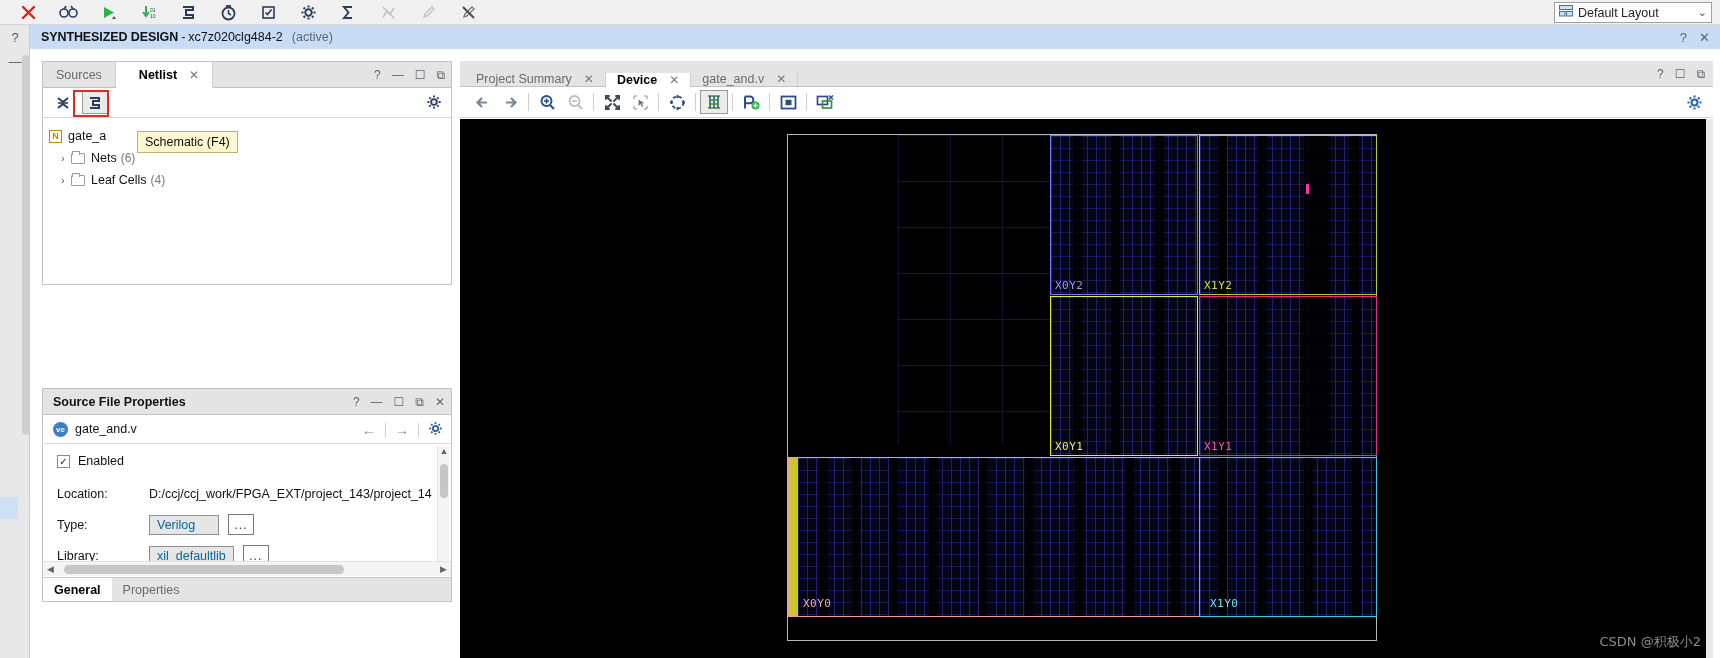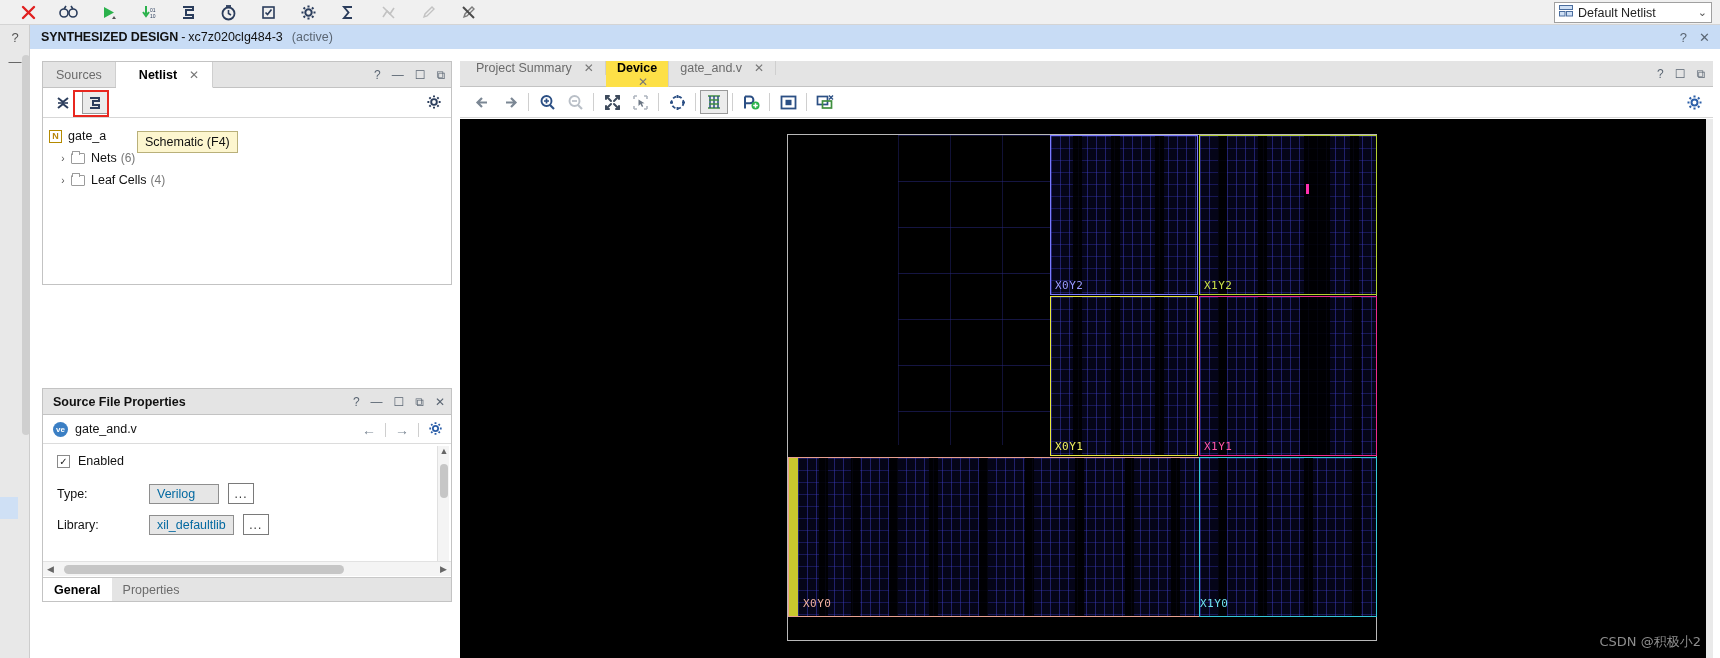--- a/index.html
+++ b/index.html
@@ -258,29 +258,29 @@
 
   
   .device-area {
     position: absolute; left: 460px; top: 61px;
     width: 1253px; height: 597px;
     background: #ffffff;
   }
   .dev-tabbar {
     height: 26px; background: #e4e4e4;
     border-bottom: 1px solid #c3c3c3;
-    display: flex; align-items: flex-start; position: relative;
+    display: flex; align-items: flex-end; position: relative;
     padding-left: 5px;
   }
   .dtab {
     display: flex; align-items: center; padding: 0 11px;
     font-size: 12.5px; color: #6b6b6b; cursor: pointer;
     border-right: 1px solid #cfcfcf;
   }
-  .dtab.active { background: #fde047; color: #000; font-weight: bold; margin-bottom: -1px; flex-direction: column; }
+  .dtab.active { background: #ffffff; color: #000; font-weight: bold; margin-bottom: -1px; }
   .dtab .tabclose { margin-left: 12px; color: #777; font-size: 12px; font-weight: normal; }
   .dev-winctrl {
     position: absolute; right: 8px; top: 0; height: 26px;
     display: flex; align-items: center; gap: 11px;
     color: #5b6673; font-size: 12px;
   }
 
   .dev-toolbar {
     height: 31px; background: #ffffff;
     border-bottom: 1px solid #d7d7d7;
@@ -441,36 +441,36 @@
   </div>
 
   <div class="layout-select">
     <span>
       <svg width="14" height="12" viewBox="0 0 14 12">
           <rect x="0.5" y="0.5" width="13" height="4" stroke="#4a6d9e" fill="#cfe0f5" stroke-width="1"></rect>
           <rect x="0.5" y="6.5" width="5.5" height="4.5" stroke="#4a6d9e" fill="#cfe0f5" stroke-width="1"></rect>
           <rect x="7.5" y="6.5" width="6" height="4.5" stroke="#4a6d9e" fill="#cfe0f5" stroke-width="1"></rect>
         </svg>
     </span>
-    <span class="ls-label">Default Netlist</span>
+    <span class="ls-label">Default Layout</span>
     <span class="chev">⌄</span>
   </div>
 </div>
 
 <div class="left-rail">
   <div class="rail-btn">?</div>
   <div class="rail-btn">—</div>
   <div class="rail-scroll"></div>
   <div class="rail-tag"></div>
 </div>
 
 <div class="syn-banner">
   <span class="syn-title">SYNTHESIZED DESIGN</span>
   <span class="syn-dash">-</span>
-  <span class="syn-part">xc7z020clg484-3</span>
+  <span class="syn-part">xc7z020clg484-2</span>
   <span class="syn-active">(active)</span>
   <div class="banner-ctrls">
     <span>?</span>
     <span>✕</span>
   </div>
 </div>
 
 <div class="netlist-panel">
   <div class="panel-tabbar">
     <div class="ptab">
@@ -565,20 +565,24 @@
       </span>
     </div>
   </div>
 
   <div class="sfp-body">
     <div class="prop-row" style="height:34px">
       <span class="chk">✓</span>
       <span>Enabled</span>
     </div>
     <div class="prop-row">
+      <span class="prop-label">Location:</span>
+      <span class="prop-value">D:/ccj/ccj_work/FPGA_EXT/project_143/project_14</span>
+    </div>
+    <div class="prop-row">
       <span class="prop-label">Type:</span>
       <span class="prop-field">Verilog</span>
       <span class="dots-btn">...</span>
     </div>
     <div class="prop-row">
       <span class="prop-label">Library:</span>
       <span class="prop-field">xil_defaultlib</span>
       <span class="dots-btn">...</span>
     </div>
 
@@ -773,20 +777,20 @@
       <div class="clb-stripe" style="left:336px"></div>
       <div class="clb-stripe" style="left:382px"></div>
       <span class="blk-label" style="color:#f0b0a0; bottom:6px; left:14px;">X0Y0</span>
     </div>
 
     <div class="blk" style="left:739px; top:338px; width:178px; height:160px; border:1px solid #35c8d8;">
       <div class="clb-stripe" style="left:18px"></div>
       <div class="clb-stripe" style="left:58px"></div>
       <div class="clb-stripe" style="left:104px"></div>
       <div class="clb-stripe" style="left:152px"></div>
-      <span class="blk-label" style="color:#6fe0ee; bottom:6px; left:0;">X1Y0</span>
+      <span class="blk-label" style="color:#6fe0ee; bottom:6px; left:10px;">X1Y0</span>
     </div>
 
     <div class="watermark">CSDN @积极小2</div>
   </div>
 
   <div class="dev-right-scroll"></div>
 </div>
 
 </body></html>

